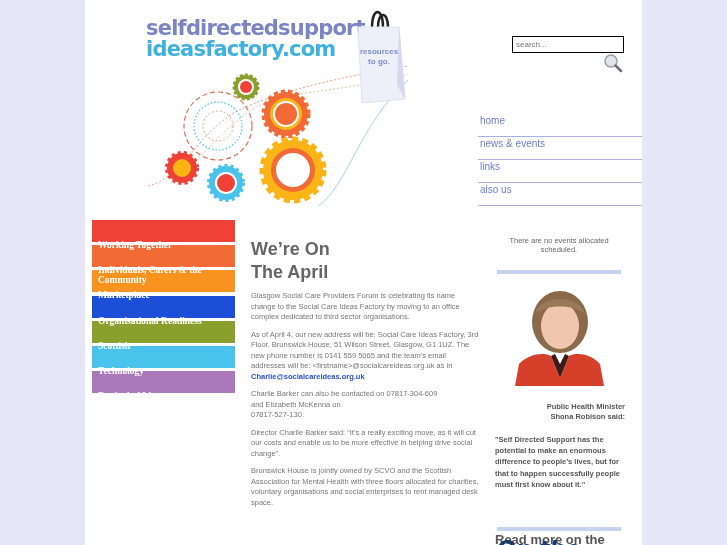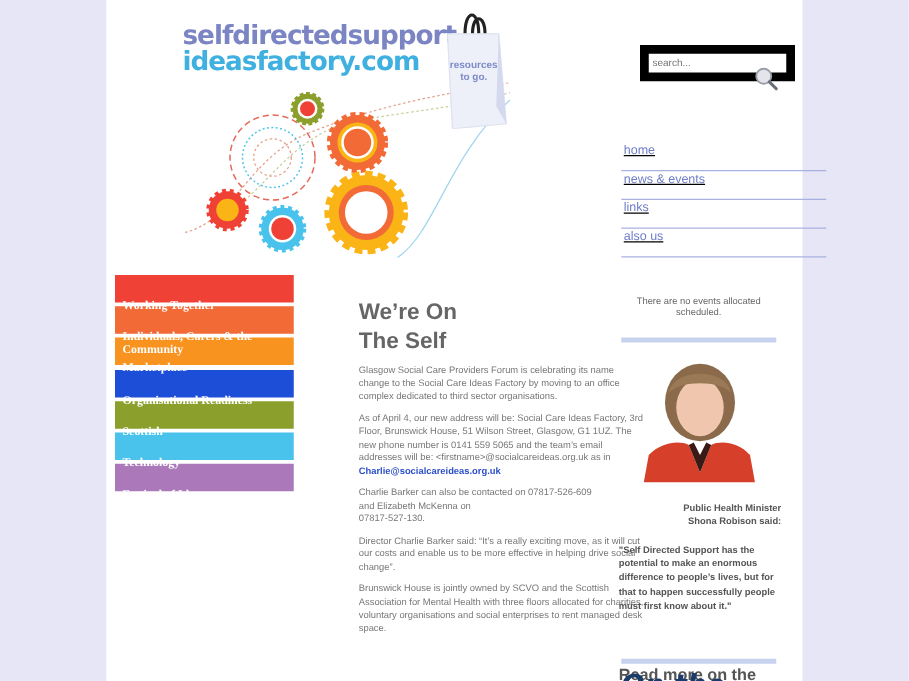--- a/index.html
+++ b/index.html
@@ -8,33 +8,33 @@
 
   
   .logo1, .logo2 { position:absolute; left:61px; font-family:"DejaVu Sans", sans-serif; font-weight:bold; letter-spacing:-0.8px; font-size:21px; line-height:22px; }
   .logo1 { top:17px; color:#7b85c4; }
   .logo2 { top:38px; color:#3fb0e0; }
 
   .bag { position:absolute; left:262px; top:5px; width:62px; height:98px; }
   .gears { position:absolute; left:63px; top:66px; width:260px; height:146px; }
 
   
-  .search { position:absolute; left:427px; top:36px; width:107px; height:15px; border:7px solid #000000; background:#fff; font-size:8px; color:#555; padding:0 0 0 3px; line-height:15px; box-sizing:content-box; }
+  .search { position:absolute; left:427px; top:36px; width:107px; height:15px; border:1px solid #000000; background:#fff; font-size:8px; color:#555; padding:0 0 0 3px; line-height:15px; box-sizing:content-box; }
   .search-btn { position:absolute; left:518px; top:53px; width:20px; height:20px; cursor:pointer; }
 
   
-  .topnav { position:absolute; left:412px; top:114px; width:164px;text-decoration:underline; }
+  .topnav { position:absolute; left:393px; top:114px; width:164px; }
   .topnav a { display:block; height:23px; line-height:14px; font-size:10px; color:#6f7ec8; text-decoration:none; border-bottom:1px solid #a9b1e1; padding-left:2px; box-sizing:border-box; }
 
   
   .leftmenu { position:absolute; left:7px; top:220px; width:143px; }
   .leftmenu a { display:block; height:22px; margin-bottom:3.2px; color:#fff; text-decoration:none; font-family:"Liberation Serif", serif; font-weight:bold; font-size:9.5px; line-height:10px; padding:20px 0 0 6px; box-sizing:border-box; }
 
   
-  .main { position:absolute; left:166px; top:238px; width:230px; color:#777; font-size:7.5px; line-height:10.5px;margin-left:36px; }
+  .main { position:absolute; left:166px; top:238px; width:230px; color:#777; font-size:7.5px; line-height:10.5px; }
   .main h1 { margin:0 0 7px 0; font-size:18px; line-height:23px; color:#666; font-weight:bold; }
   .main p { margin:0 0 7px 0; }
   .main a { color:#2b4fc8; font-weight:bold; text-decoration:none; }
 
   
   .right { position:absolute; left:408px; top:236px; width:132px; font-size:7.5px; color:#666; }
   .events { text-align:center; }
   .sep { height:4px; background:#c7d3ee; margin:0 4px; }
   .photo { position:absolute; left:22px; top:50px; width:89px; height:100px; }
   .caption { position:absolute; left:0; top:166px; width:132px; text-align:right; font-weight:bold; font-size:7.5px; line-height:10px; color:#555; }
@@ -111,29 +111,29 @@
     <a href="#" style="background:#f7931e">Marketplace</a>
     <a href="#" style="background:#1d4ed8">Organisational Readiness</a>
     <a href="#" style="background:#8b9f2d">Scottish</a>
     <a href="#" style="background:#49c2ec">Technology</a>
     <a href="#" style="background:#ab79b9">Festival of Ideas</a>
   </nav>
 
   <div class="main">
     <h1>
       <span>We’re On</span><br>
-      <span>The Self</span>
+      <span>The April</span>
     </h1>
     <p>Glasgow Social Care Providers Forum is celebrating its name change to the Social Care Ideas Factory by moving to an office complex dedicated to third sector organisations.</p>
     <p>
       <span>As of April 4, our new address will be: Social Care Ideas Factory, 3rd Floor, Brunswick House, 51 Wilson Street, Glasgow, G1 1UZ. The new phone number is 0141 559 5065 and the team’s email addresses will be: &lt;firstname&gt;@socialcareideas.org.uk as in</span><br>
       <a href="#">Charlie@socialcareideas.org.uk</a>
     </p>
     <p>
-      <span>Charlie Barker can also be contacted on 07817-526-609</span><br>
+      <span>Charlie Barker can also be contacted on 07817-304-609</span><br>
       <span>and Elizabeth McKenna on</span><br>
       <span>07817-527-130.</span>
     </p>
     <p>Director Charlie Barker said: “It’s a really exciting move, as it will cut our costs and enable us to be more effective in helping drive social change”.</p>
     <p>Brunswick House is jointly owned by SCVO and the Scottish Association for Mental Health with three floors allocated for charities, voluntary organisations and social enterprises to rent managed desk space.</p>
   </div>
 
   <div class="right">
     <div class="events">There are no events allocated scheduled.</div>
     <div style="height:16px"></div>

